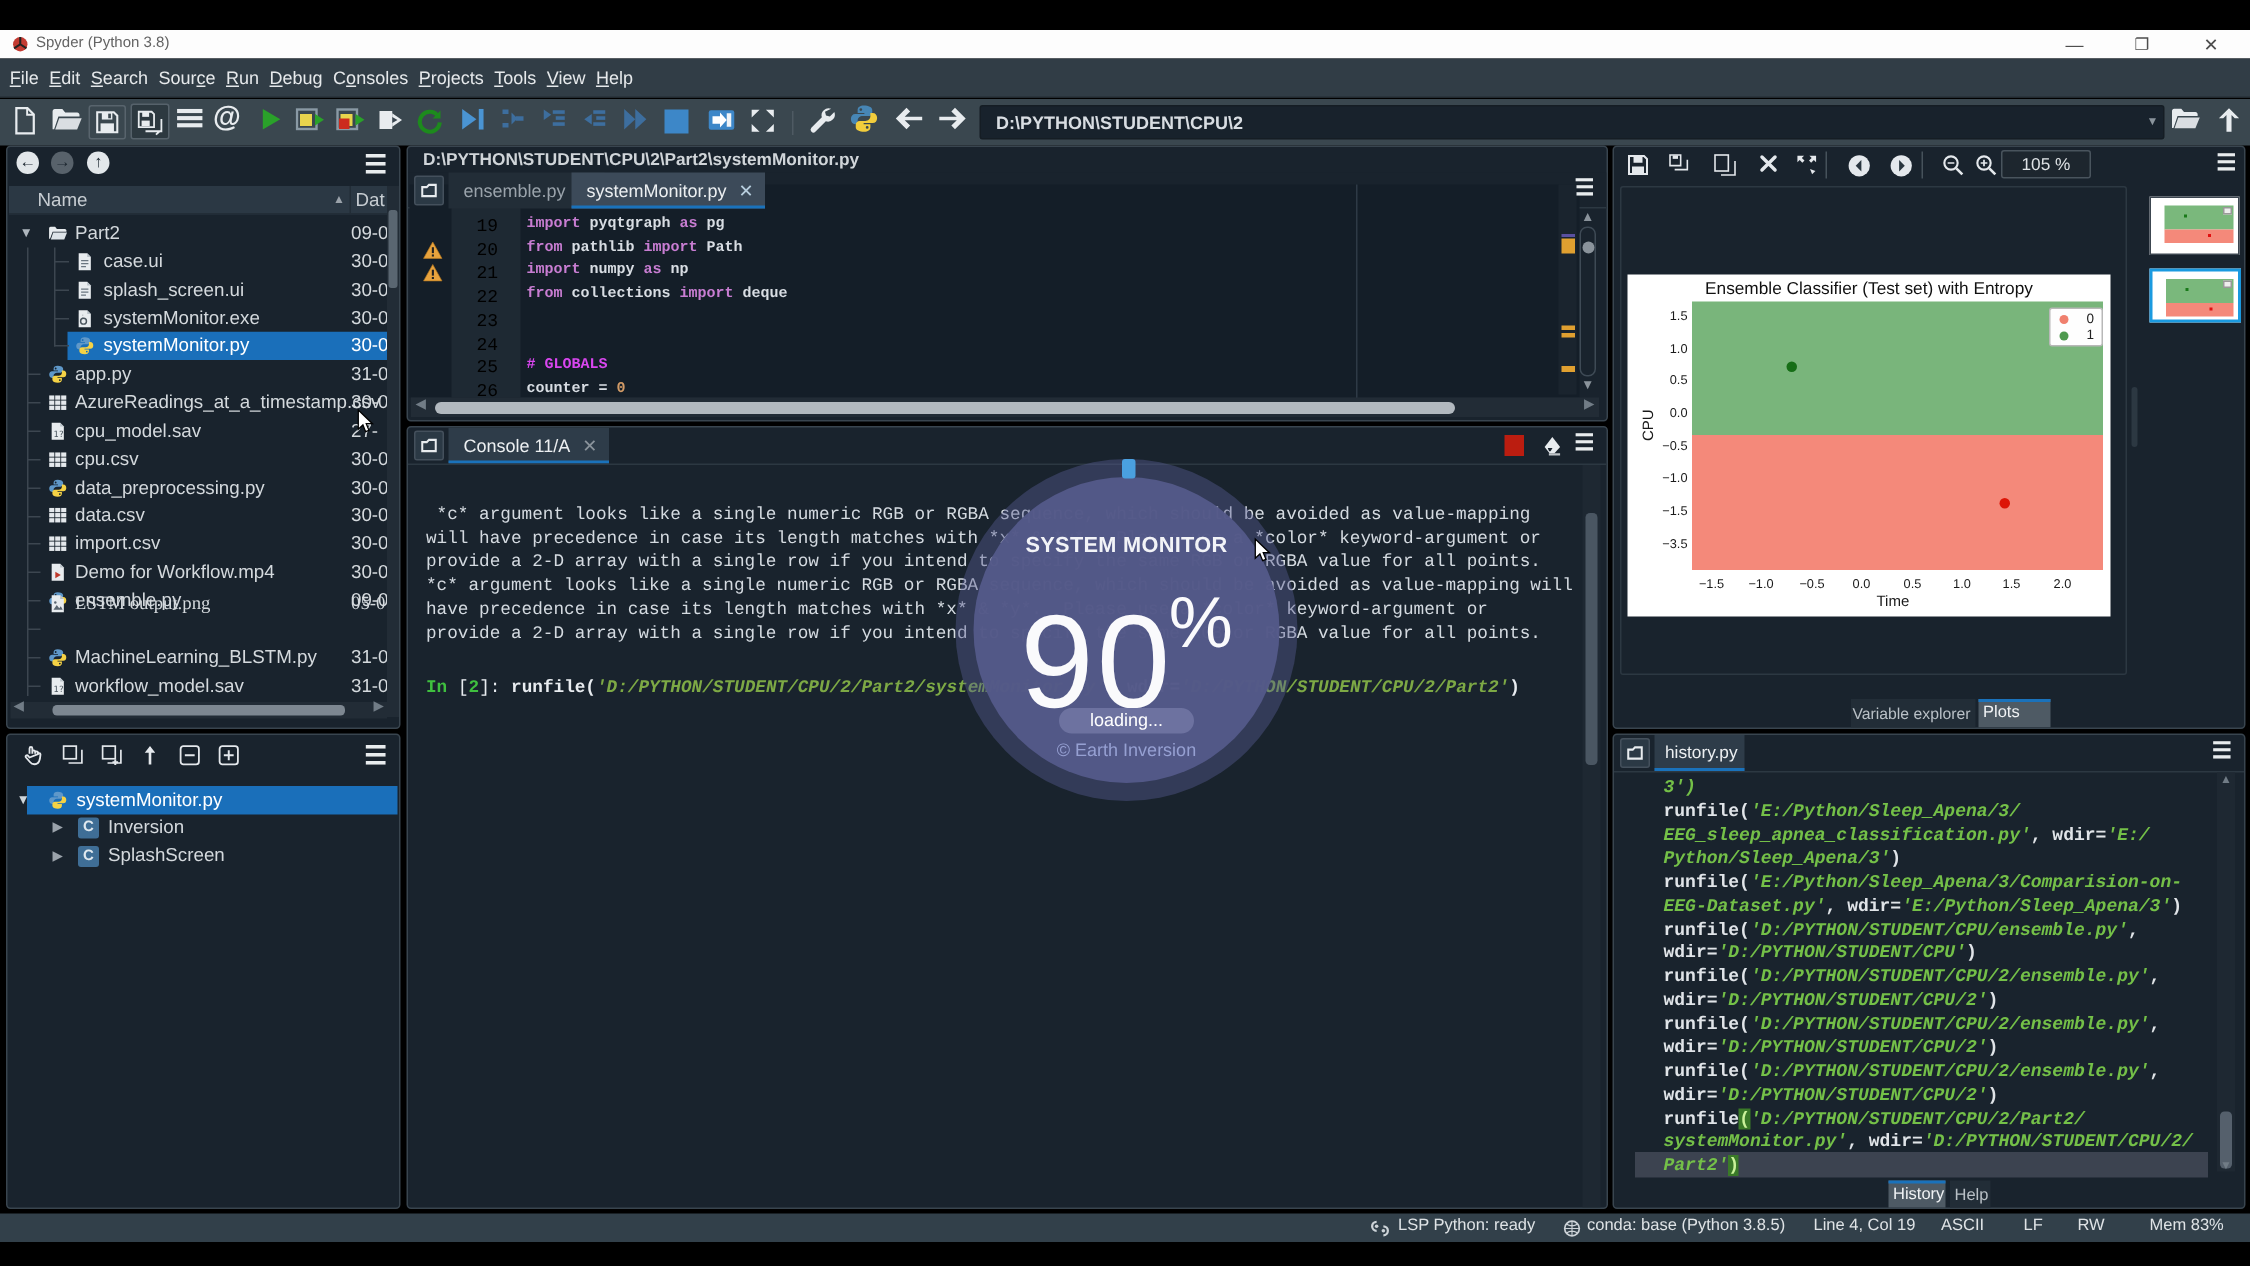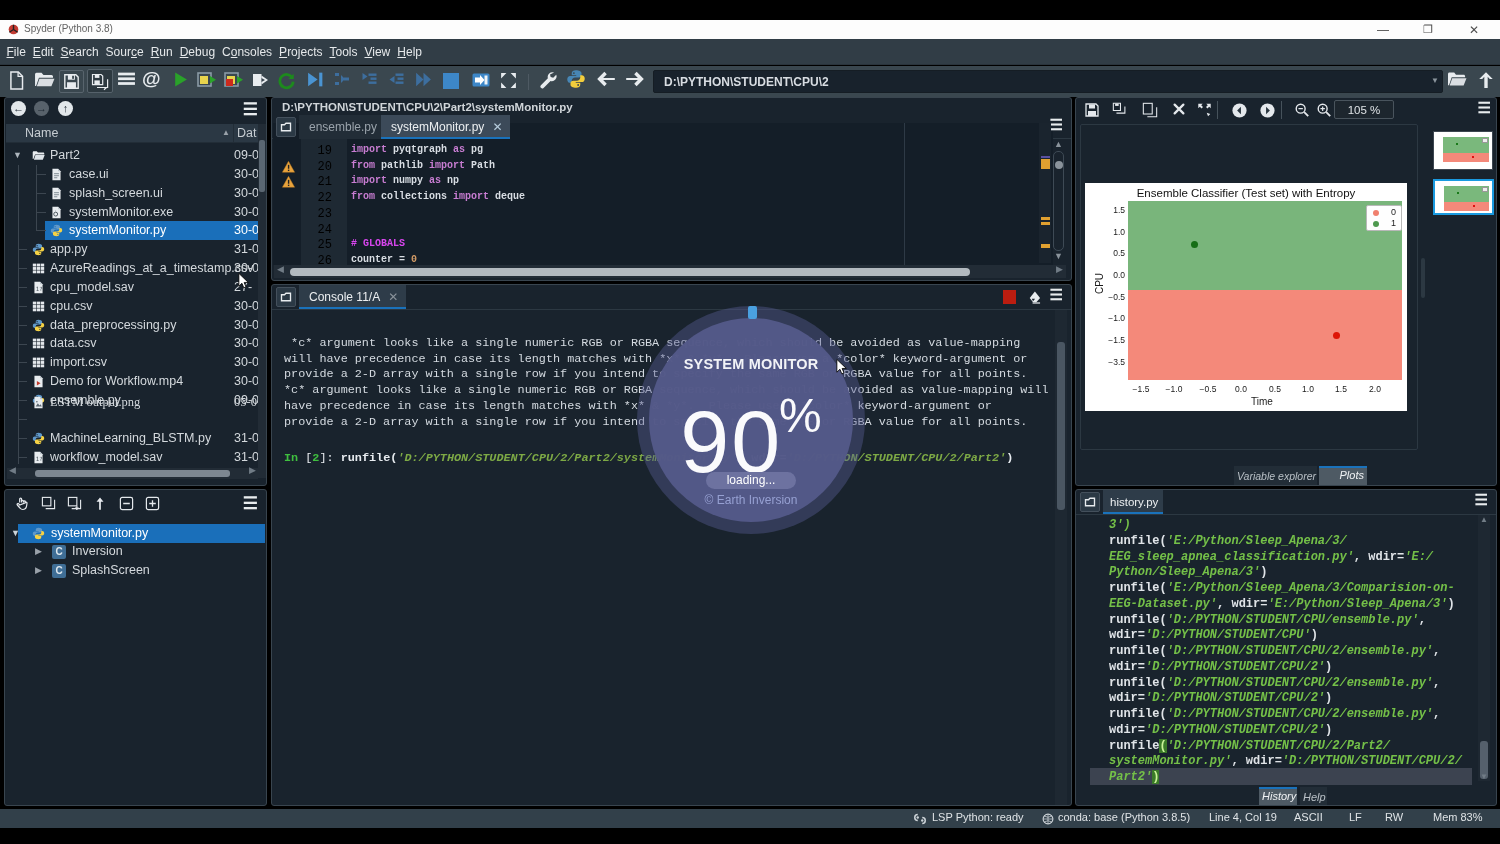--- a/index.html
+++ b/index.html
@@ -54,21 +54,21 @@
 .green { color:#3fbf3f; }
 .str { color:#7da945; font-style:italic; font-weight:bold; }
 
 
 #figure { left:9px; top:85px; width:322px; height:228px; background:#fff; }
 #plotarea { position:absolute; left:43px; top:18px; width:274px; height:179px; background:#79b57b; }
 #salmon { position:absolute; left:0; bottom:0; width:100%; height:90px; background:#f4897a; }
 .tick { position:absolute; color:#1a1a1a; font-size:8.5px; font-family:"Liberation Sans",sans-serif; }
 #ptitle { position:absolute; left:0; top:4px; width:100%; text-align:center; color:#111; font-size:11.5px; }
 #legend { position:absolute; right:5px; top:22px; width:36px; height:26px; background:#fefefe; border:1px solid #b8b8b8; border-radius:2px; font-size:9px; color:#222; }
-.btab { position:absolute; height:19px; font-size:11px; color:#b9c0c6; padding:3.5px 3px 0 3px; background:#222d37; white-space:nowrap; overflow:hidden; text-align:right;font-style:italic; }
+.btab { position:absolute; height:19px; font-size:11px; color:#b9c0c6; padding:3.5px 3px 0 3px; background:#222d37; white-space:nowrap; overflow:hidden; text-align:left; }
 .btab.active { background:#4e5a64; color:#f0f2f4; border-top:2px solid #1a72bb; padding-top:1px; }
 
 
 .histline { position:absolute; left:33px; font-size:12px; color:#e0e4e8; white-space:pre; font-family:"Liberation Mono",monospace; font-weight:bold; }
 
 
 #statusbar { left:0; top:809px; width:1500px; height:19px; background:#32404a; color:#dfe3e6; font-size:11px; }
 #statusbar span { position:absolute; top:2px; }
 
 

